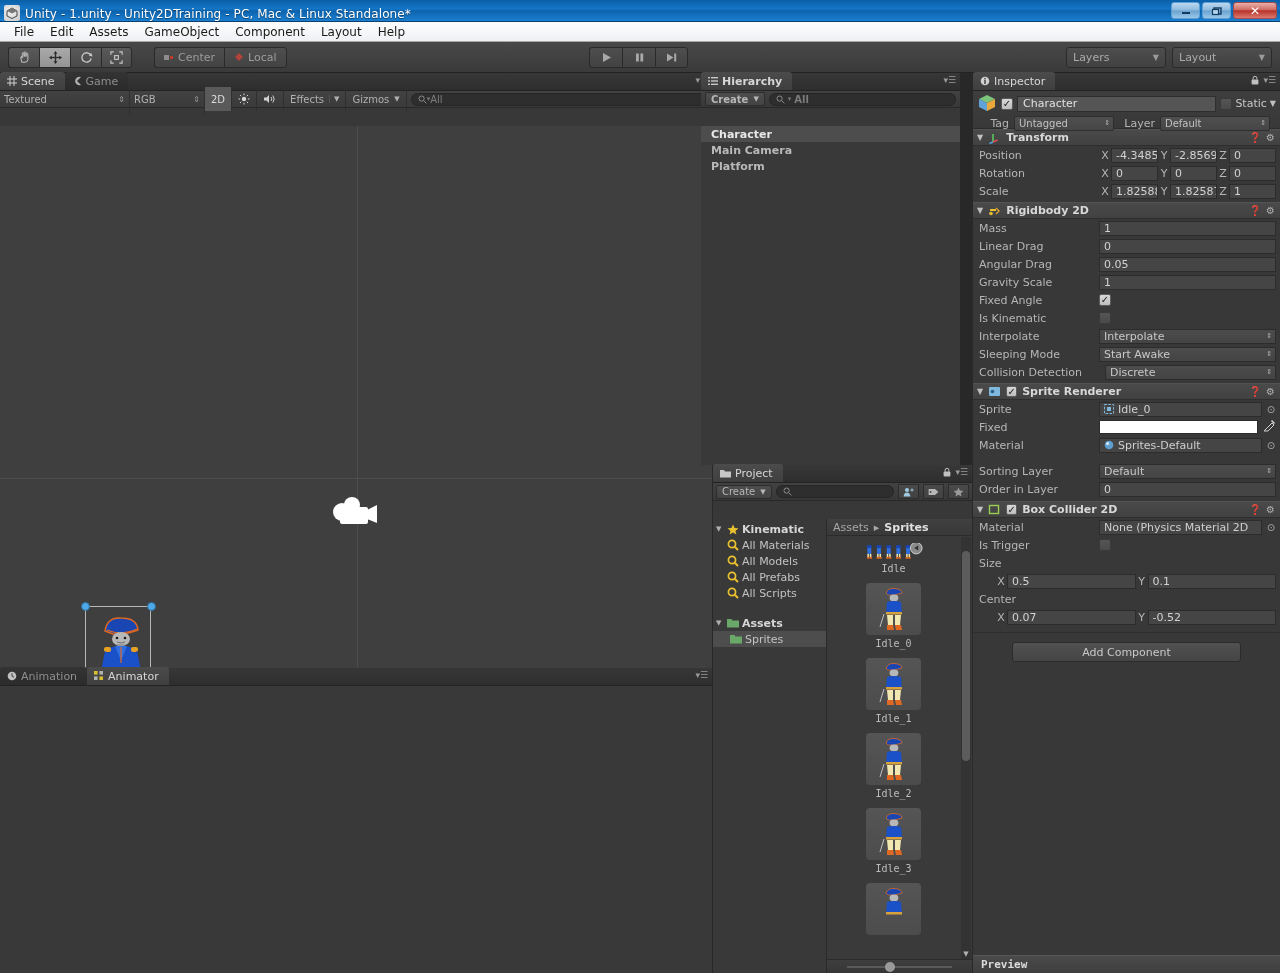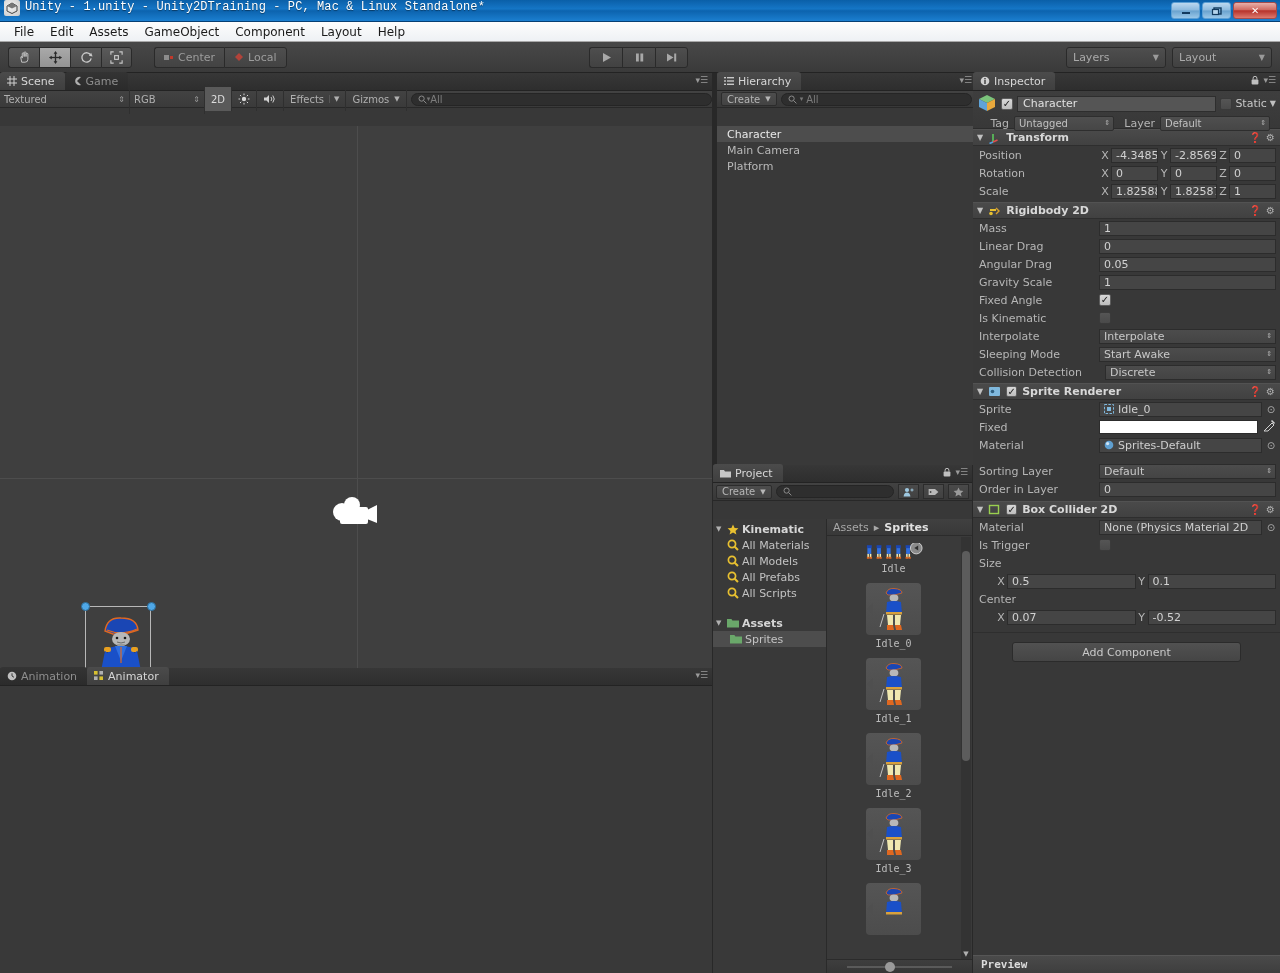--- a/index.html
+++ b/index.html
@@ -11,23 +11,22 @@
     font-size: 11px;
     color: #b4b4b4;
     -webkit-font-smoothing: none;
   }
   .app { position: relative; width: 1280px; height: 973px; background: #282828; }
 
   
   .titlebar {
     position: absolute; left: 0; top: 0; width: 1280px; height: 22px;
     background: linear-gradient(to bottom, #0a5fa8 0%, #1576c6 42%, #0c63ae 52%, #1b7fd0 100%);
-    display: flex; align-items: flex-start;
+    display: flex; align-items: flex-end;
     border-bottom: 1px solid #073f73;
-    font-family: Liberation Mono, monospace;
   }
   .tb-icon {
     width: 16px; height: 16px; margin-left: 4px; margin-right: 5px;
     background: radial-gradient(circle at 40% 40%, #f2f2f2, #c8c8c8);
     border-radius: 2px;
     display: flex; align-items: center; justify-content: center;
     color: #333; font-size: 11px; line-height: 1;
   }
   .tb-title {
     color: #ffffff; font-size: 12px; letter-spacing: 0.1px;
@@ -169,21 +168,21 @@
   .handle {
     position: absolute; width: 9px; height: 9px; border-radius: 50%;
     background: #4fa8e8; border: 1px solid #2d6d99;
   }
 
   
   #anim-panel { left: 0; top: 668px; width: 712px; height: 305px; }
   #anim-panel .panel-body { background: #393939; }
 
   
-  #hier-panel { left: 717px; top: 73px; width: 259px; height: 392px; }
+  #hier-panel { left: 701px; top: 73px; width: 259px; height: 392px; font-weight: bold; }
   .hier-toolbar {
     height: 17px; background: linear-gradient(to bottom, #424242, #383838);
     display: flex; align-items: center; gap: 4px; padding: 0 4px;
     border-bottom: 1px solid #282828;
   }
   .create-btn {
     height: 14px; padding: 0 5px; font-size: 10px; color: #b6b6b6;
     background: linear-gradient(to bottom, #4d4d4d, #434343);
     border: 1px solid #2c2c2c; border-radius: 2px;
     display: flex; align-items: center; gap: 5px;

